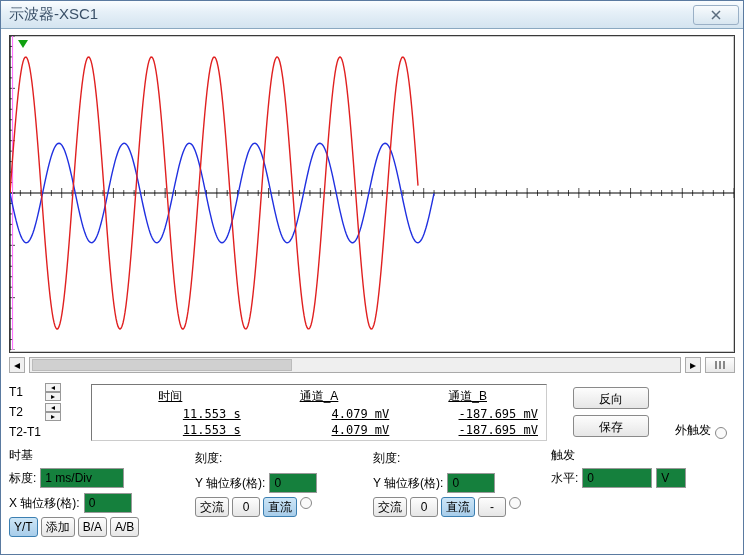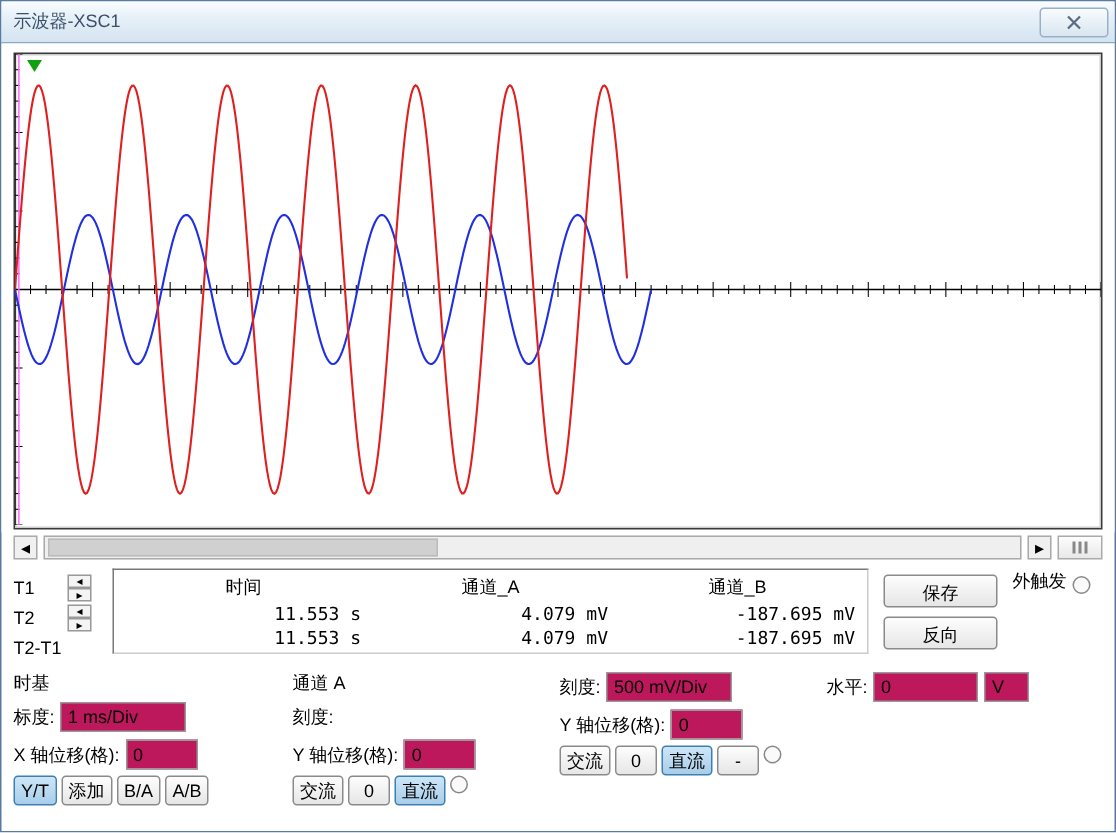--- a/index.html
+++ b/index.html
@@ -1,41 +1,41 @@
 <!DOCTYPE html>
 <html><head>
 <meta charset="utf-8">
 <style>
 * { box-sizing: border-box; margin: 0; padding: 0; font-family: "Microsoft YaHei", "SimSun", Tahoma, sans-serif; font-size: 12px; }
 body { background: #fff; width: 744px; height: 555px; overflow: hidden; }
 .window { width: 744px; height: 555px; border: 1px solid #5a7aa0; background: #fff; display: flex; flex-direction: column; }
 .titlebar { height: 28px; background: linear-gradient(to bottom, #fafdff 0%, #e6f0f8 40%, #d4e4f0 100%); display: flex; align-items: center; justify-content: space-between; padding: 0 0 0 8px; border-bottom: 1px solid #8aa8c0; }
-.titlebar .title { color: #3a5068; font-size: 12px; }
+.titlebar .title { color: #3a5068; font-size: 15px; }
 .titlebar .close { width: 46px; height: 20px; background: linear-gradient(to bottom,#f8fbfd,#d8e6f0); border: 1px solid #9ab0c6; border-radius: 3px; display:flex; align-items:center; justify-content:center; margin-right:4px; cursor:pointer;}
 .titlebar .close svg { stroke: #5a6c7e; stroke-width: 1.5; }
 
 .scope-area { flex: 0 0 326px; padding: 6px 8px 2px 8px; background:#fff; }
 .scope-frame { width: 100%; height: 100%; border: 1px solid #3a3a3a; box-shadow: inset 0 0 0 1px #ccc; position: relative; background:#fff;}
 .scope-frame svg { display:block; }
 
 .scroll-row { height: 20px; display:flex; align-items:center; justify-content:flex-end; padding: 0 8px; gap:4px;}
 .scroll-left, .scroll-right { width:16px;height:16px;border:1px solid #aaa;background:#f0f0f0;display:flex;align-items:center;justify-content:center;cursor:pointer;}
 .hscroll { flex:1; height:16px; border:1px solid #aaa; background:#efefef; position:relative; }
 .hscroll .thumb { position:absolute; left:2px; top:1px; width:40%; height:12px; background:#d0d0d0; border:1px solid #bbb; }
 .grip { width:30px;height:16px;border:1px solid #aaa;background:linear-gradient(to bottom,#fdfdfd,#e8e8e8);display:flex;align-items:center;justify-content:center;}
 .grip div{width:2px;height:8px;background:#888;margin:0 1px;}
 
-.readout-row { display:flex; gap:8px; padding: 4px 8px 4px 8px; align-items:flex-start; }
+.readout-row { display:flex; gap:24px; padding: 4px 8px 4px 8px; align-items:flex-end; }
 .cursor-labels { width:58px; display:flex; flex-direction:column; gap:2px; padding-top:4px;}
 .cursor-labels .lrow { display:flex; align-items:center; gap:2px; height:18px;}
 .cursor-labels .lbl { width:34px; }
 .arrow-btns { display:flex; flex-direction:column; }
 .arrow-btns button { width:16px;height:9px;border:1px solid #999;background:#f4f4f4;font-size:8px;line-height:7px;padding:0;cursor:pointer;}
 
-.readout-box { flex:1; border:1px inset #ccc; background:#fff; padding:2px 4px; }
+.readout-box { flex:1; border:1px inset #ccc; background:#fff; padding:2px 4px;text-decoration:underline; }
 .readout-box table { width:100%; border-collapse:collapse; table-layout:fixed;}
 .readout-box th { font-weight:normal; text-align:center; padding:1px 4px; }
 .readout-box td { text-align:right; padding:1px 4px; font-family:Tahoma,monospace;}
 
 .side-btns { width:80px; display:flex; flex-direction:column; gap:6px; padding:4px 2px;}
 .btn { background:linear-gradient(to bottom,#fdfdfd,#e6e6e6); border:1px solid #8a8a8a; border-radius:3px; padding:2px 6px; text-align:center; cursor:pointer; height:22px; line-height:18px;}
 .btn.small { height:20px; line-height:16px; padding:1px 4px;}
 .btn.pressed { background:linear-gradient(to bottom,#cde6f7,#a8cdea); border-color:#3c7fb1;}
 .btn.toggle { min-width:28px; }
 
@@ -43,21 +43,21 @@
 .ext-trigger .dot { width:12px;height:12px;border-radius:50%;border:1px solid #888;background:#fafafa;}
 
 .panels { display:flex; gap:6px; padding: 2px 8px 6px 8px; }
 .panel { display:flex; flex-direction:column; gap:3px; }
 .panel.timebase { width:180px; }
 .panel.chan { width:172px; }
 .panel.trigger { flex:1; }
 .panel .title { font-size:12px; }
 .panel .row { display:flex; align-items:center; gap:4px; height:22px;}
 .panel .lbl { white-space:nowrap; }
-.panel input.field { border:1px solid #999; padding:1px 4px; height:20px; font-size:12px; background:#be185d;}
+.panel input.field { border:1px solid #999; padding:1px 4px; height:20px; font-size:12px; background:#15803d;}
 .panel input.field.w1 { width:84px; }
 .panel input.field.w2 { width:48px; }
 .panel .dot { width:12px;height:12px;border-radius:50%;border:1px solid #888;background:#fafafa;}
 .btnrow { display:flex; gap:3px; }
 .btnrow .btn { flex: 0 0 auto; }
 
 .trg-icons { display:flex; gap:2px; }
 .ticon { width:22px;height:20px;border:1px solid #8a8a8a;border-radius:2px;background:linear-gradient(to bottom,#fdfdfd,#e6e6e6);display:flex;align-items:center;justify-content:center;cursor:pointer;font-size:11px;}
 .ticon.pressed { background:linear-gradient(to bottom,#cde6f7,#a8cdea); border-color:#3c7fb1;}
 .ticon.dim { color:#aaa; border-color:#ccc; background:#f8f8f8;}
@@ -240,22 +240,22 @@
         <tr>
           <td>11.553 s</td>
           <td>4.079 mV</td>
           <td>-187.695 mV</td>
         </tr>
       </tbody>
         </table>
     </div>
 
     <div class="side-btns">
+      <div class="btn">反向</div>
       <div class="btn">保存</div>
-      <div class="btn">反向</div>
     </div>
 
     <div class="ext-trigger">
       <span>外触发</span>
       <span class="dot"></span>
     </div>
   </div>
 
   <div class="panels">
 
@@ -271,55 +271,54 @@
       </div>
       <div class="btnrow">
         <div class="btn small pressed">Y/T</div>
         <div class="btn small">添加</div>
         <div class="btn small">B/A</div>
         <div class="btn small">A/B</div>
       </div>
     </div>
 
     <div class="panel chan">
-      <div class="title">通道 A</div>
       <div class="row">
         <span class="lbl">刻度:</span>
       </div>
       <div class="row">
         <span class="lbl">Y 轴位移(格):</span>
         <input class="field w2" value="0" style="">
       </div>
       <div class="btnrow">
         <div class="btn small">交流</div>
         <div class="btn small toggle">0</div>
         <div class="btn small pressed">直流</div>
         <span class="dot"></span>
       </div>
     </div>
 
     <div class="panel chan">
       <div class="row">
         <span class="lbl">刻度:</span>
-        <input class="field w1" value="500 mV/Div" style="">
       </div>
       <div class="row">
         <span class="lbl">Y 轴位移(格):</span>
         <input class="field w2" value="0" style="">
       </div>
       <div class="btnrow">
         <div class="btn small">交流</div>
         <div class="btn small toggle">0</div>
         <div class="btn small pressed">直流</div>
         <div class="btn small toggle">-</div>
         <span class="dot"></span>
       </div>
     </div>
 
     <div class="panel trigger">
+      <div class="title">触发</div>
       <div class="row">
         <span class="lbl">水平:</span>
         <input class="field" style="width: 70px;" value="0">
         <input class="field" style="width: 30px;" value="V">
       </div>
     </div>
 
   </div>
 </div>
 

